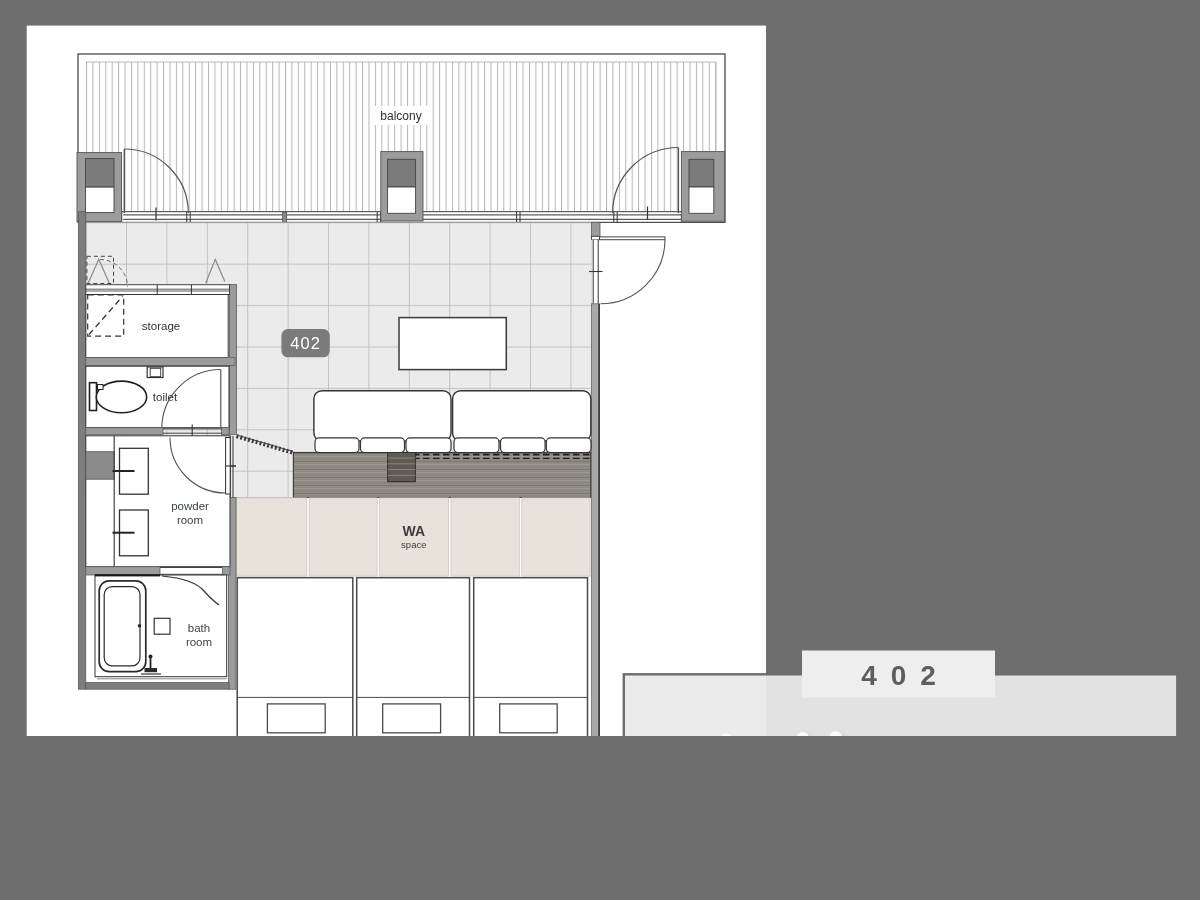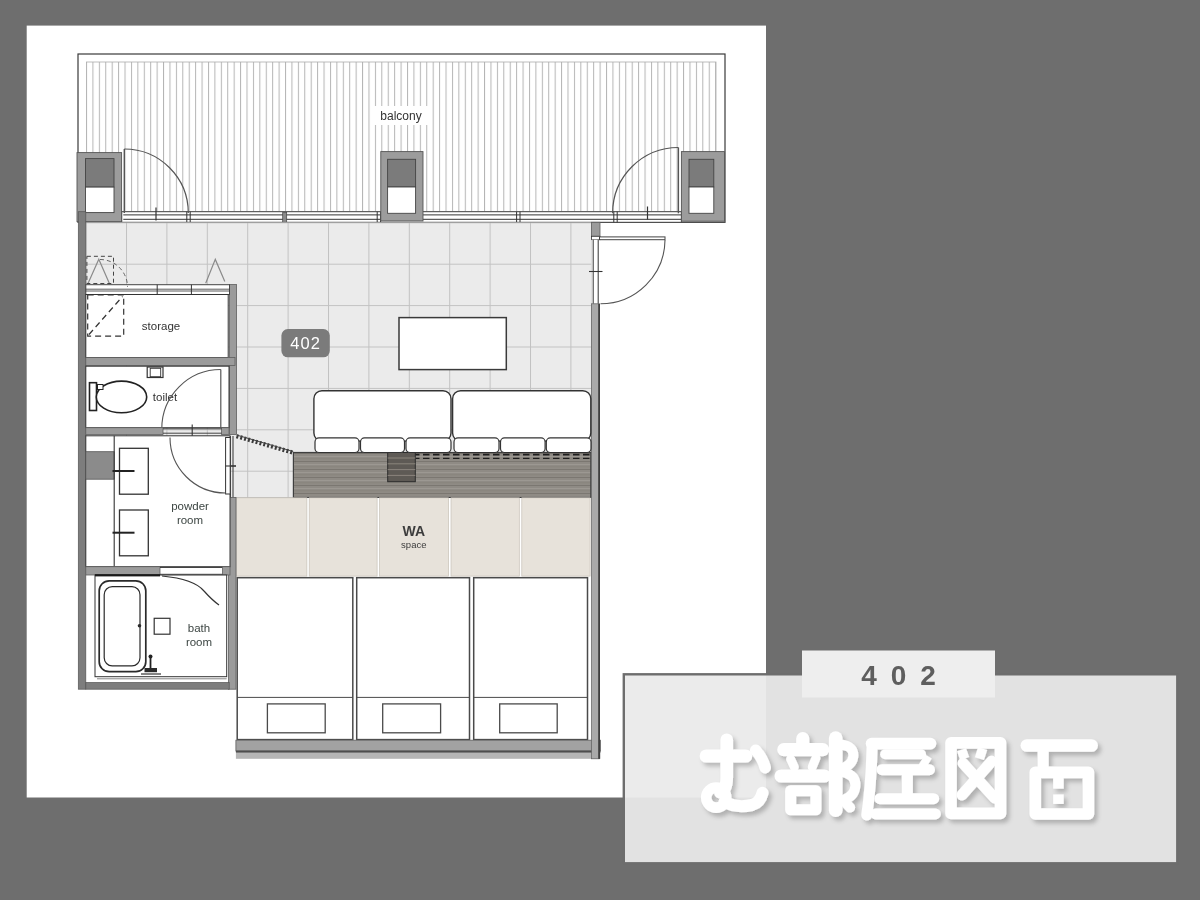--- a/index.html
+++ b/index.html
@@ -1,16 +1,16 @@
 <!DOCTYPE html>
 <html><head>
 <meta charset="utf-8">
 <style>
 html,body{margin:0;padding:0;background:#6e6e6e;font-family:"Liberation Sans",sans-serif;}
-#stage{width:1200px;height:900px;position:relative;overflow:hidden;}
+#stage{width:1200px;height:736px;position:relative;overflow:hidden;}
 </style>
 </head>
 <body>
 <div id="stage">
 <svg width="1200" height="900" viewBox="0 0 1200 900">
 <defs>
 <pattern id="hatch" x="86" y="0" width="6.42" height="12" patternUnits="userSpaceOnUse">
 <rect width="6.42" height="12" fill="#ffffff"></rect>
 <line x1="0.5" y1="0" x2="0.5" y2="12" stroke="#b5b5b5" stroke-width="1"></line>
 </pattern>

